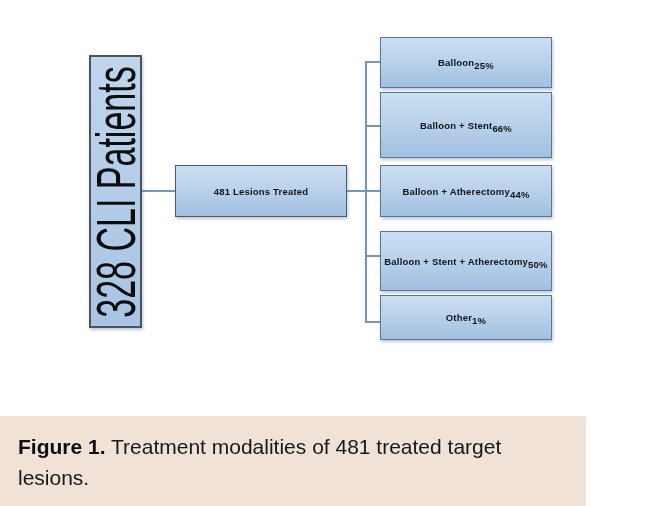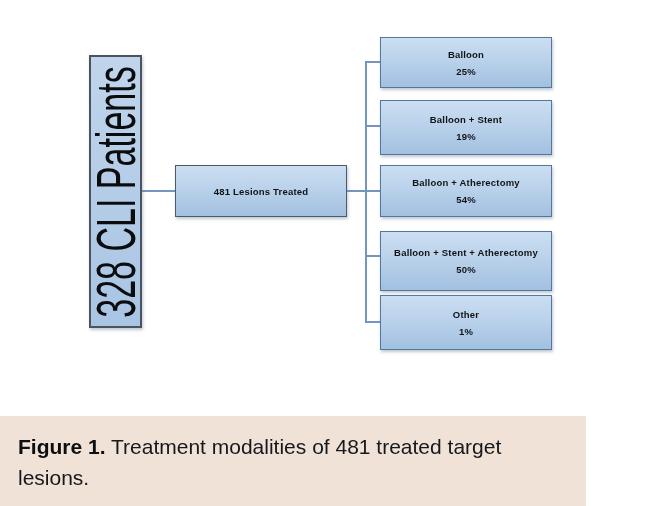--- a/index.html
+++ b/index.html
@@ -7,21 +7,21 @@
     position:relative; width:649px; height:506px; background:#ffffff;
     overflow:hidden; font-family:"Liberation Sans", sans-serif;
   }
   .canvas { position:absolute; left:0; top:0; width:649px; height:408px; background:#ffffff; }
 
   .node {
     position:absolute; box-sizing:border-box;
     background:linear-gradient(180deg, var(--box-fill-top,#cbdef2) 0%, #b6cfe9 55%, var(--box-fill-bottom,#a2c0e0) 100%);
     border:1.5px solid var(--box-border,#55779e);
     box-shadow:1px 2px 3px rgba(110,130,155,0.45);
-    display:flex; flex-direction:column; align-items:center; justify-content:center;
+    display:flex; flex-direction:row; align-items:center; justify-content:center;
   }
   .node .lbl, .node .pct {
     font-size:9.5px; font-weight:700; color:#101418; letter-spacing:0.2px;
     white-space:nowrap; line-height:11px;
   }
   .node .pct { margin-top:6px; }
 
   .root-node {
     left:89px; top:55px; width:53px; height:273px; display:block;
     background:linear-gradient(180deg,#c0d5ec 0%, #b2cbe7 60%, #a9c5e3 100%);
@@ -31,24 +31,24 @@
     position:absolute; left:50%; top:50%; width:273px; height:53px;
     display:flex; align-items:center; justify-content:center;
     transform:translate(-50%,-50%) rotate(-90deg) scaleY(1.62);
     font-size:34px; font-weight:400; color:#0a0c0e; white-space:nowrap;
   }
 
   .mid-node { left:175px; top:165px; width:172px; height:52px; border-color:#4e5a66; }
 
   .branch { left:380px; width:172px; }
   .b1 { top:37px;  height:51px; }
-  .b2 { top:100px; height:55px; }
+  .b2 { top:92px; height:66px; }
   .b3 { top:165px; height:52px; }
   .b4 { top:231px; height:60px; }
-  .b5 { top:295px; height:55px; }
+  .b5 { top:295px; height:45px; }
 
   .h-line { position:absolute; height:2px; background:var(--connector,#7396be); }
   .v-line { position:absolute; width:2px;  background:var(--connector,#7396be); }
   .conn-root-mid  { left:142px; top:190px; width:33px; }
   .conn-mid-trunk { left:347px; top:190px; width:34px; }
   .trunk          { left:365px; top:61px;  height:261px; }
   .stub-1 { left:365px; top:61px;  width:16px; }
   .stub-2 { left:365px; top:125px; width:16px; }
   .stub-4 { left:365px; top:255px; width:16px; }
   .stub-5 { left:365px; top:321px; width:16px; }
@@ -84,25 +84,25 @@
     <div class="node mid-node">
       <div class="lbl">481 Lesions Treated</div>
     </div>
 
     <div class="node branch b1">
       <div class="lbl">Balloon</div>
       <div class="pct">25%</div>
     </div>
     <div class="node branch b2">
       <div class="lbl">Balloon + Stent</div>
-      <div class="pct">19%</div>
+      <div class="pct">66%</div>
     </div>
     <div class="node branch b3">
       <div class="lbl">Balloon + Atherectomy</div>
-      <div class="pct">54%</div>
+      <div class="pct">44%</div>
     </div>
     <div class="node branch b4">
       <div class="lbl">Balloon + Stent + Atherectomy</div>
       <div class="pct">50%</div>
     </div>
     <div class="node branch b5">
       <div class="lbl">Other</div>
       <div class="pct">1%</div>
     </div>
   </div>

